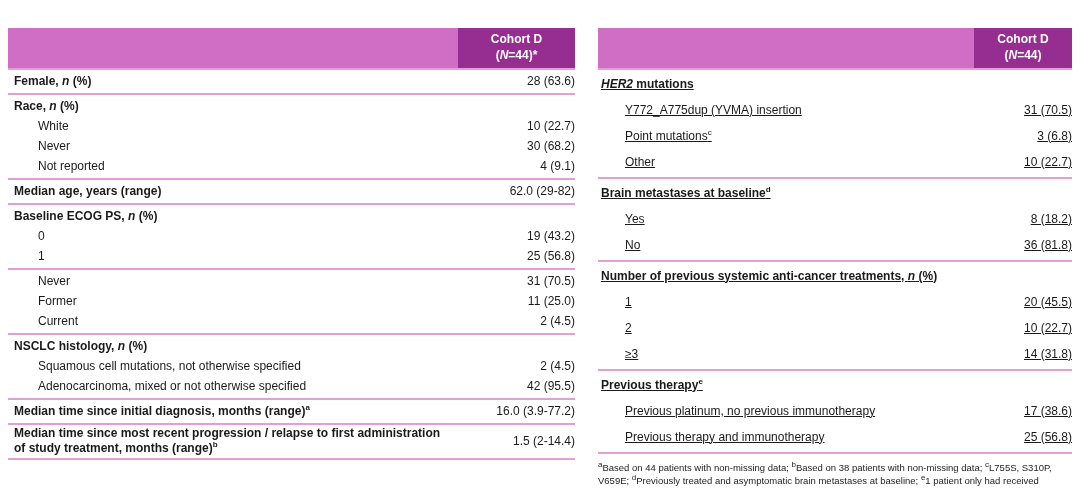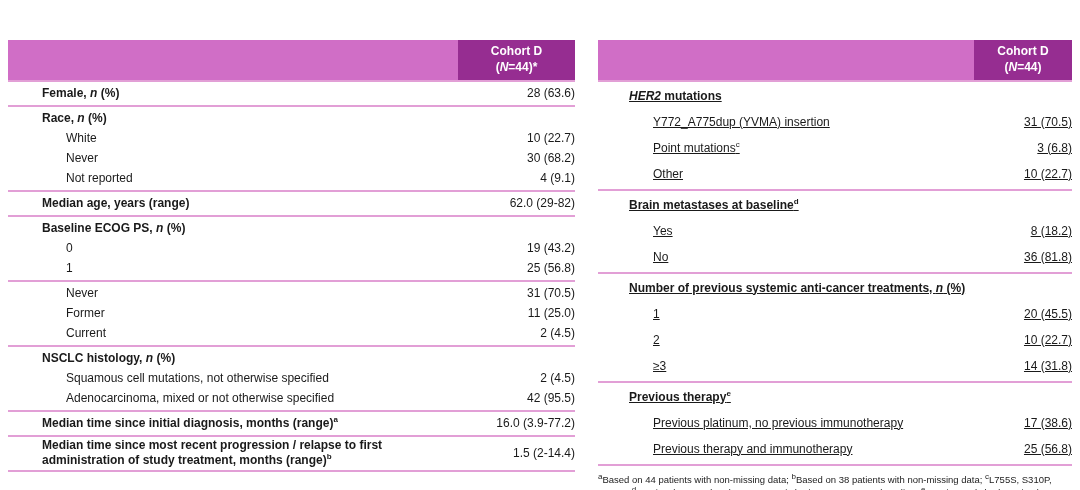--- a/index.html
+++ b/index.html
@@ -7,33 +7,33 @@
     --cell:#962d91;
     --line:#e29fd6;
     --txt:#1a1a1a;
     --htxt:#ffffff;
   }
   html,body{margin:0;padding:0;background:#fff;}
   .canvas{
     position:relative;width:1080px;height:490px;background:#fff;overflow:hidden;
     font-family:"Liberation Sans",sans-serif;color:var(--txt);
   }
-  .tbl{position:absolute;top:40px;}
+  .tbl{position:absolute;top:28px;}
   .tbl.left{left:8px;width:567px;}
   .tbl.right{left:598px;width:474px;}
   .thead{display:flex;height:40px;border-bottom:2px solid var(--line);}
   .thead .band{flex:1;background:var(--band);}
   .thead .hcell{
     background:var(--cell);color:var(--htxt);font-weight:bold;font-size:12px;
     display:flex;flex-direction:column;justify-content:center;text-align:center;line-height:1.3;
   }
   .left .hcell{width:117px;}
   .right .hcell{width:98px;}
   .section{border-bottom:2px solid var(--line);padding:1px 0 2px 0;}
-  .row{display:flex;align-items:center;font-size:12px;line-height:1.25;margin-left:28px;}
+  .row{display:flex;align-items:center;font-size:12px;line-height:1.25;}
   .left .row{min-height:20px;}
   .right .row{min-height:26px;text-decoration:underline;}
   .row .lbl{flex:1;}
   .left .row .lbl{padding-left:6px;padding-right:8px;}
   .right .row .lbl{padding-left:3px;padding-right:8px;}
   .left .row.sub .lbl{padding-left:30px;}
   .right .row.sub .lbl{padding-left:27px;}
   .row.group .lbl{font-weight:bold;}
   .row .val{text-align:right;}
   .left .row .val{width:117px;}

